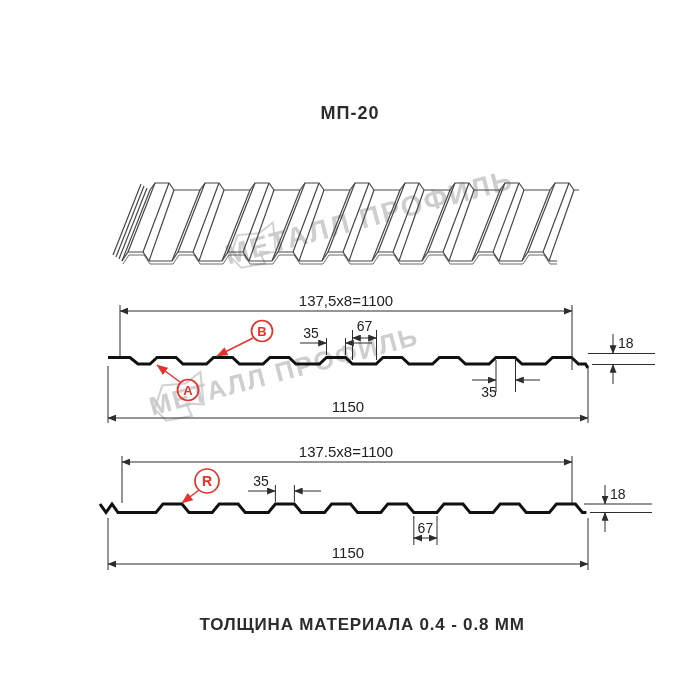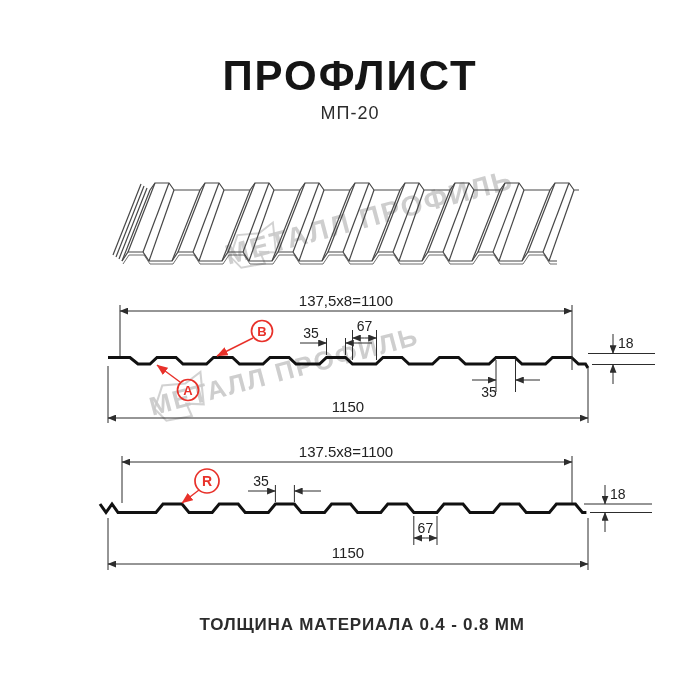--- a/index.html
+++ b/index.html
@@ -1,21 +1,21 @@
 <!DOCTYPE html>
 <html><head>
 <meta charset="utf-8">
 <style>
   html,body{margin:0;padding:0;background:#ffffff;}
   #stage{position:relative;width:700px;height:700px;background:#fff;overflow:hidden;
          font-family:"Liberation Sans",sans-serif;}
   .title{position:absolute;left:0;top:52px;width:700px;text-align:center;
          font-size:42px;font-weight:bold;letter-spacing:2px;color:#151515;}
   .subtitle{position:absolute;left:0;top:103px;width:700px;text-align:center;
-         font-size:18px;font-weight:400;letter-spacing:1px;color:#2c2c2c;}
+         font-size:18px;font-weight:700;letter-spacing:1px;color:#2c2c2c;}
   .footer{position:absolute;left:0;top:615px;width:700px;text-align:center;
          font-size:17px;font-weight:600;letter-spacing:0.8px;color:#2c2c2c;padding-left:12px;}
   .wm{position:absolute;display:flex;align-items:center;gap:10px;
       transform:rotate(-15deg);transform-origin:0 50%;pointer-events:none;}
   .wm .wm-text{font-weight:bold;color:#c9c9c9;letter-spacing:2px;white-space:nowrap;opacity:.9;}
   #wm1{left:226px;top:240px;}
   #wm1 .wm-text{font-size:28px;}
   #wm2{left:150px;top:392px;}
   #wm2 .wm-text{font-size:26px;}
   svg{position:absolute;overflow:visible;}
@@ -27,21 +27,20 @@
   .prof{stroke:#111;stroke-width:3;fill:none;stroke-linejoin:miter;}
   .p3d{stroke:#474747;stroke-width:1.2;fill:none;}
   .red{stroke:#e8312a;stroke-width:1.4;fill:none;}
   .redc{stroke:#e8312a;stroke-width:1.7;fill:none;}
 </style>
 </head>
 <body>
 
 <div id="stage">
 
-  <div class="title">ПРОФЛИСТ</div>
   <div class="subtitle">МП-20</div>
 
   <div class="wm" id="wm1">
     <svg width="58" height="48" viewBox="0 0 60 50">
       <path d="M4,27 L17,7 L39,11 L56,4 L51,35 L35,30 L37,43 L12,41 Z" fill="none" stroke="#d2d2d2" stroke-width="2"></path>
     </svg>
     <span class="wm-text">МЕТАЛЛ ПРОФИЛЬ</span>
   </div>
 
   <svg style="left:95px;top:158px;" width="505" height="142" viewBox="95 158 505 142">

